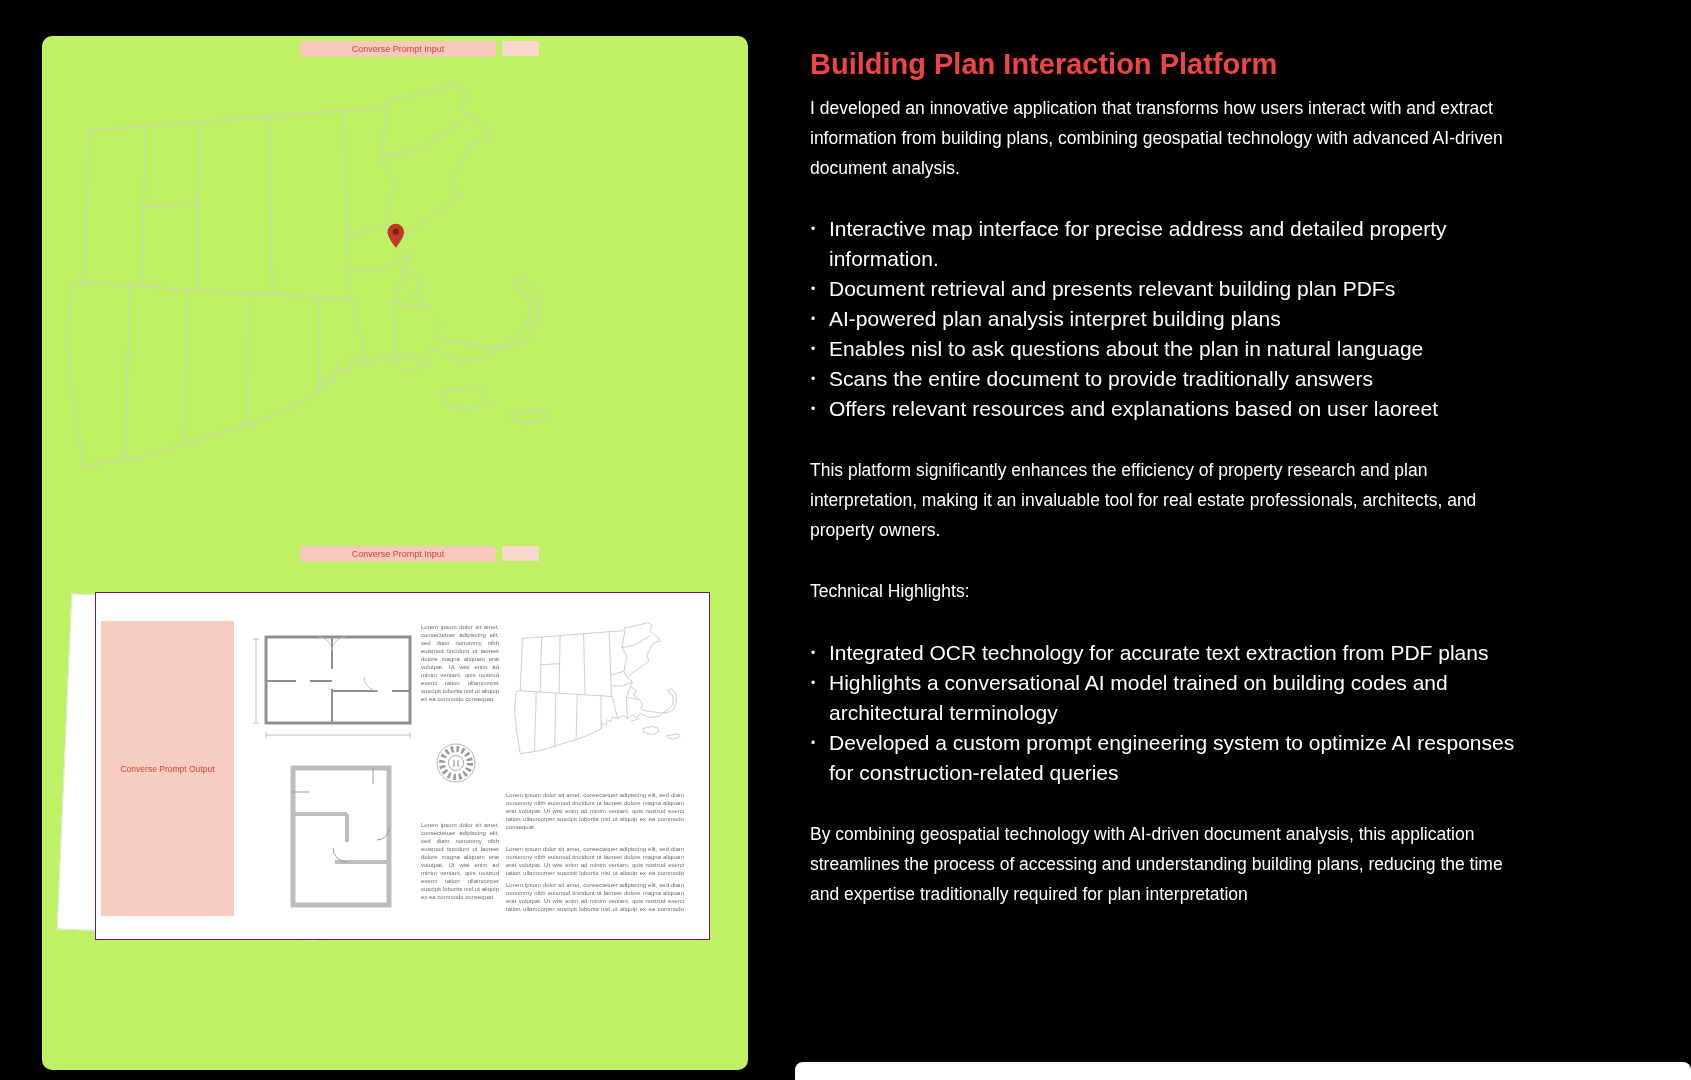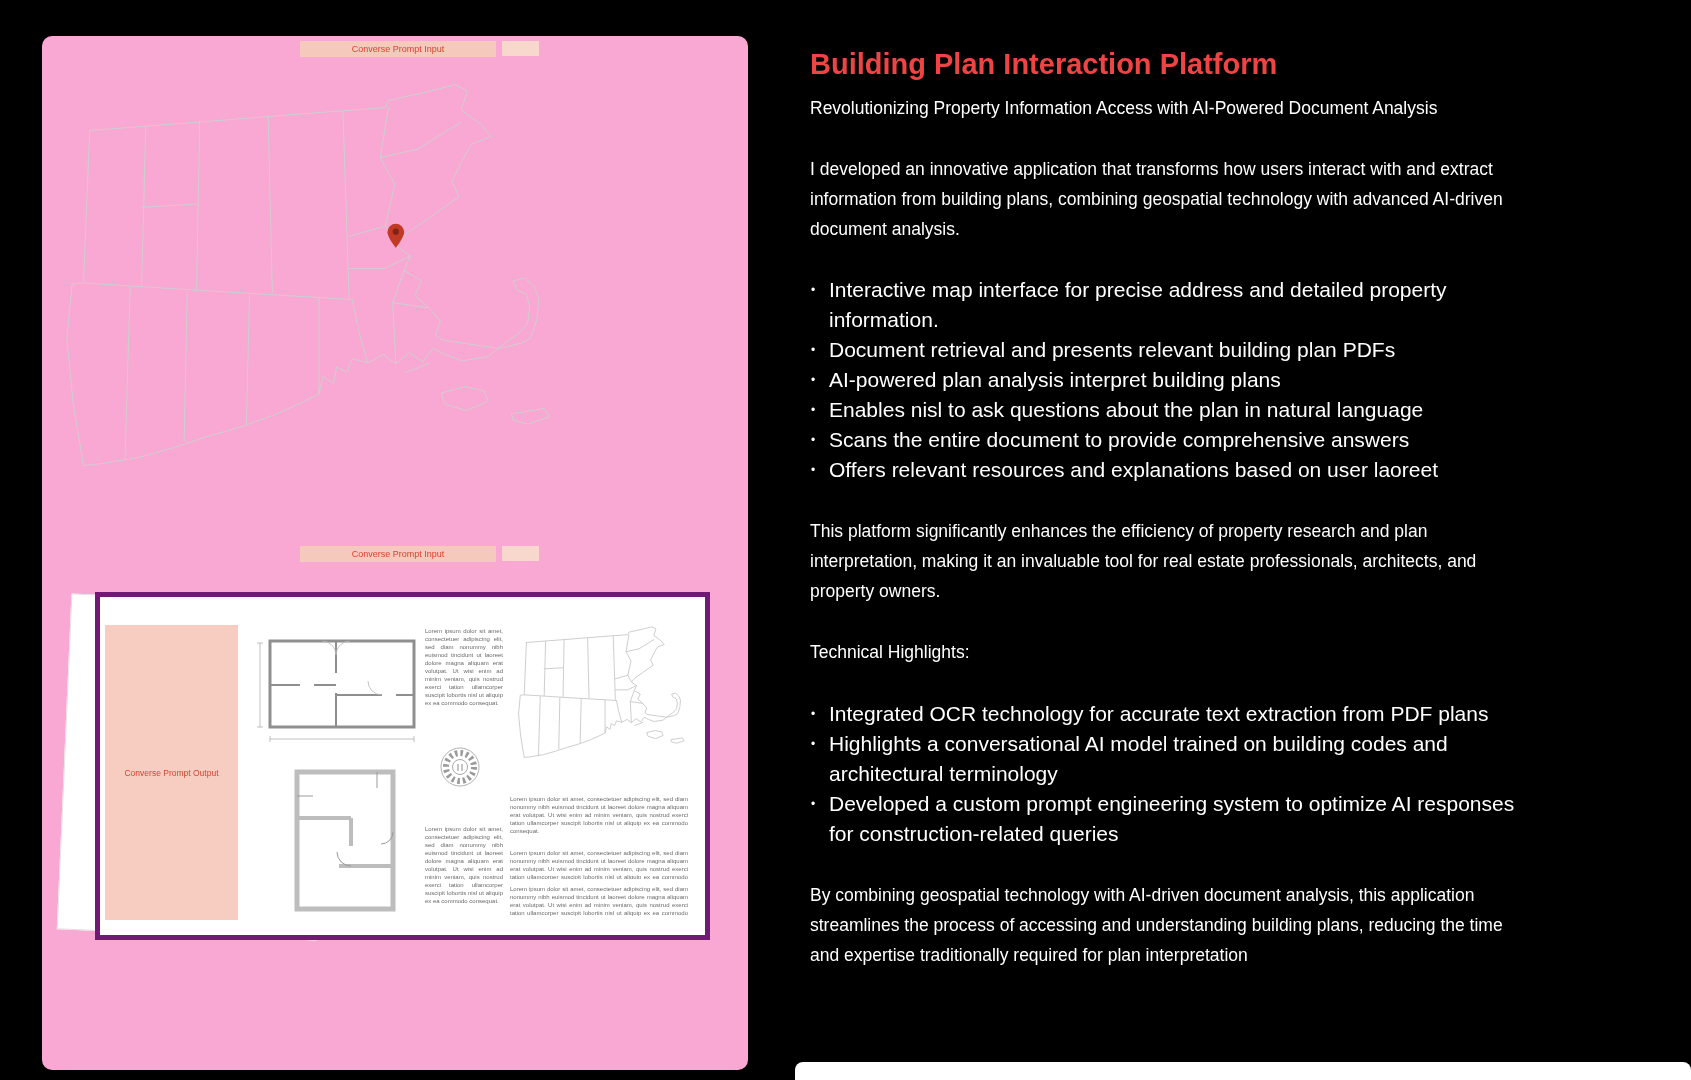--- a/index.html
+++ b/index.html
@@ -9,21 +9,21 @@
     background: #000000;
     font-family: "Liberation Sans", sans-serif;
     position: relative;
     overflow: hidden;
   }
 
   
   .card {
     position: absolute;
     width: 706px; height: 529px;
-    background: #f9a8d4;
+    background: #bef264;
     border-radius: 10px;
   }
   .card-top    { left: 42px; top: 36px; }
   .card-bottom { left: 42px; top: 541px; }
 
   .badge {
     position: absolute; left: 258px; top: 5px;
     width: 196px; height: 16px;
     background: #f6c9bd;
     color: #d6452f;
@@ -45,21 +45,21 @@
   
   .doc-underlay {
     position: absolute; left: 22px; top: 58px;
     width: 260px; height: 336px;
     background: #ffffff; border: 1px solid #e2e2e2;
     transform: rotate(2.5deg);
   }
   .doc-page {
     position: absolute; left: 53px; top: 51px;
     width: 615px; height: 348px;
-    background: #ffffff; border: 5px solid #701a75;
+    background: #ffffff; border: 1px solid #701a75;
   }
   .output-box {
     position: absolute; left: 5px; top: 28px;
     width: 133px; height: 295px;
     background: #f7cdc2;
     display: flex; align-items: center; justify-content: center;
   }
   .output-box span { font-size: 8.5px; color: #d6452f; text-align: center; }
 
   .fp1 { position: absolute; left: 156px; top: 40px; }
@@ -211,30 +211,29 @@
     </svg>
 
     <div class="tiny r1">Lorem ipsum dolor sit amet, consectetuer adipiscing elit, sed diam nonummy nibh euismod tincidunt ut laoreet dolore magna aliquam erat volutpat. Ut wisi enim ad minim veniam, quis nostrud exerci tation ullamcorper suscipit lobortis nisl ut aliquip ex ea commodo consequat.</div>
     <div class="tiny r2">Lorem ipsum dolor sit amet, consectetuer adipiscing elit, sed diam nonummy nibh euismod tincidunt ut laoreet dolore magna aliquam erat volutpat. Ut wisi enim ad minim veniam, quis nostrud exerci tation ullamcorper suscipit lobortis nisl ut aliquip ex ea commodo consequat.</div>
     <div class="tiny r3">Lorem ipsum dolor sit amet, consectetuer adipiscing elit, sed diam nonummy nibh euismod tincidunt ut laoreet dolore magna aliquam erat volutpat. Ut wisi enim ad minim veniam, quis nostrud exerci tation ullamcorper suscipit lobortis nisl ut aliquip ex ea commodo consequat.</div>
   </div>
 </div>
 
 <div class="article">
   <h1>Building Plan Interaction Platform</h1>
-  <p class="subtitle">Revolutionizing Property Information Access with AI-Powered Document Analysis</p>
 
   <p>I developed an innovative application that transforms how users interact with and extract information from building plans, combining geospatial technology with advanced AI-driven document analysis.</p>
 
   <ul>
     <li>Interactive map interface for precise address and detailed property information.</li>
     <li>Document retrieval and presents relevant building plan PDFs</li>
     <li>AI-powered plan analysis interpret building plans</li>
     <li>Enables nisl to ask questions about the plan in natural language</li>
-    <li>Scans the entire document to provide comprehensive answers</li>
+    <li>Scans the entire document to provide traditionally answers</li>
     <li>Offers relevant resources and explanations based on user laoreet</li>
   </ul>
 
   <p>This platform significantly enhances the efficiency of property research and plan interpretation, making it an invaluable tool for real estate professionals, architects, and property owners.</p>
 
   <p class="tech-heading">Technical Highlights:</p>
 
   <ul>
     <li>Integrated OCR technology for accurate text extraction from PDF plans</li>
     <li>Highlights a conversational AI model trained on building codes and architectural terminology</li>

